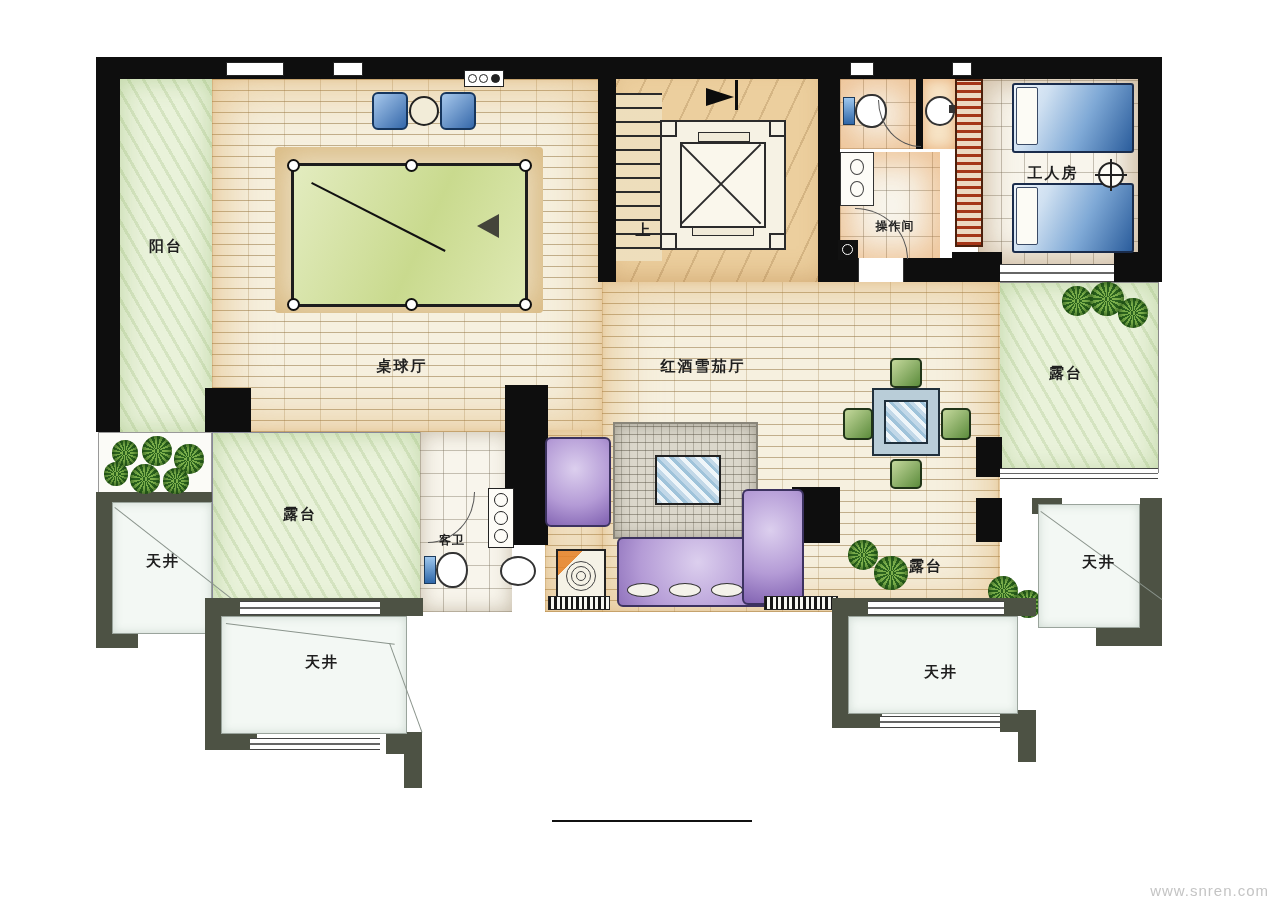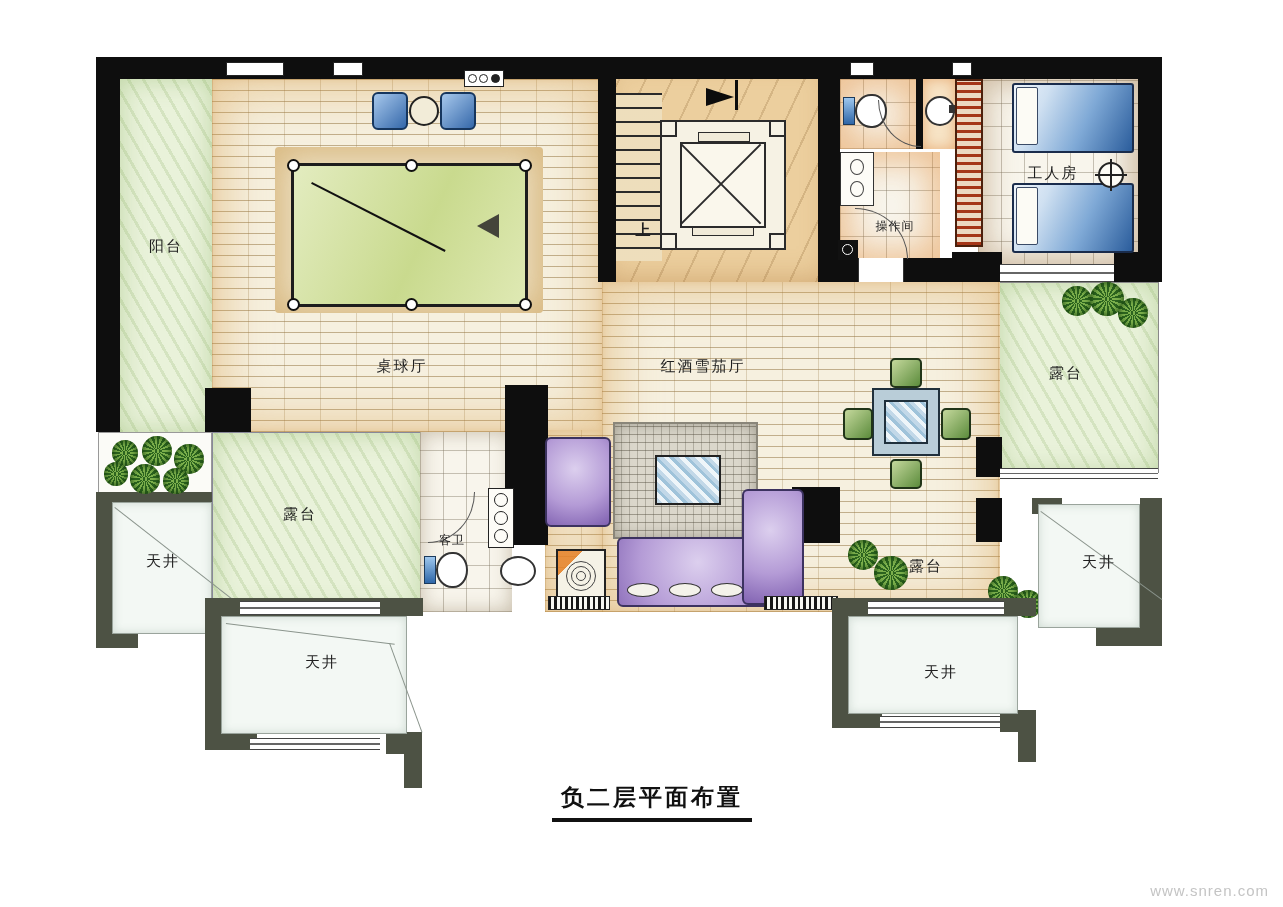--- a/index.html
+++ b/index.html
@@ -18,21 +18,21 @@
   .tile{background-color:#f8f5ec;
     background-image:repeating-linear-gradient(0deg,rgba(120,110,90,.4) 0 1px,transparent 1px 23px),
                      repeating-linear-gradient(90deg,rgba(120,110,90,.4) 0 1px,transparent 1px 23px);}
   .warmglow{box-shadow:inset 0 0 34px 10px rgba(225,130,40,.45);}
   .brownglow{box-shadow:inset 0 0 30px 8px rgba(140,95,45,.4);}
   .terrace{background-color:#e9f2da;
     background-image:repeating-linear-gradient(60deg,rgba(130,170,90,.20) 0 3px,transparent 3px 13px);
     box-shadow:inset 0 0 26px rgba(140,180,100,.45);}
   .lightwell{background:#f3f8f4;box-shadow:inset 0 0 10px rgba(100,130,110,.25);border:1px solid #9aa49c;}
   .label{position:absolute;transform:translate(-50%,-50%);font-size:15px;letter-spacing:2px;
-         color:#1f1f1f;white-space:nowrap;font-weight:400;}
+         color:#1f1f1f;white-space:nowrap;font-weight:700;}
   .label-sm{font-size:12px;letter-spacing:1px;text-align:right;}
   .purple{background:radial-gradient(circle at 45% 35%,#dccfee,#b49bd6 55%,#7f60b0);
           border:2px solid #3c3260;border-radius:6px;}
   .glass{background:repeating-linear-gradient(45deg,#c2d8e8 0 4px,#eef5f9 4px 8px,#9fc3da 8px 11px);}
   .chair-blue{background:linear-gradient(135deg,#a7c8ec,#3568aa);border:2px solid #16365e;border-radius:6px;}
   .chair-green{background:linear-gradient(135deg,#c4d89c,#5c8c3c);border:2px solid #203418;border-radius:5px;}
   .pocket{position:absolute;width:9px;height:9px;border:2.5px solid #101010;border-radius:50%;background:#fff;}
   .winstrip{position:absolute;background:#fff;border-top:1.5px solid #444;border-bottom:1.5px solid #444;
     background-image:linear-gradient(to bottom,transparent 44%,#666 44%,#666 56%,transparent 56%);}
   .hatch{position:absolute;background:repeating-linear-gradient(90deg,#161616 0 2.5px,#f7f7f2 2.5px 5.5px);
@@ -259,17 +259,16 @@
   <div class="label label-sm" style="left:452px;top:540px;">客卫</div>
   <div class="label" style="left:300px;top:514px;">露台</div>
   <div class="label" style="left:1066px;top:373px;">露台</div>
   <div class="label" style="left:926px;top:566px;">露台</div>
   <div class="label" style="left:163px;top:561px;">天井</div>
   <div class="label" style="left:322px;top:662px;">天井</div>
   <div class="label" style="left:1099px;top:562px;">天井</div>
   <div class="label" style="left:941px;top:672px;">天井</div>
   <div class="label" style="left:644px;top:230px;font-weight:bold;">上</div>
 
-  <div id="title-text" style="left:552px;top:782px;width:200px;">负二层平面布置</div>
   <div class="abs" style="left:552px;top:820px;width:200px;height:2px;background:#111;"></div>
   <div id="watermark">www.snren.com</div>
 
 </div>
 
 </body></html>

